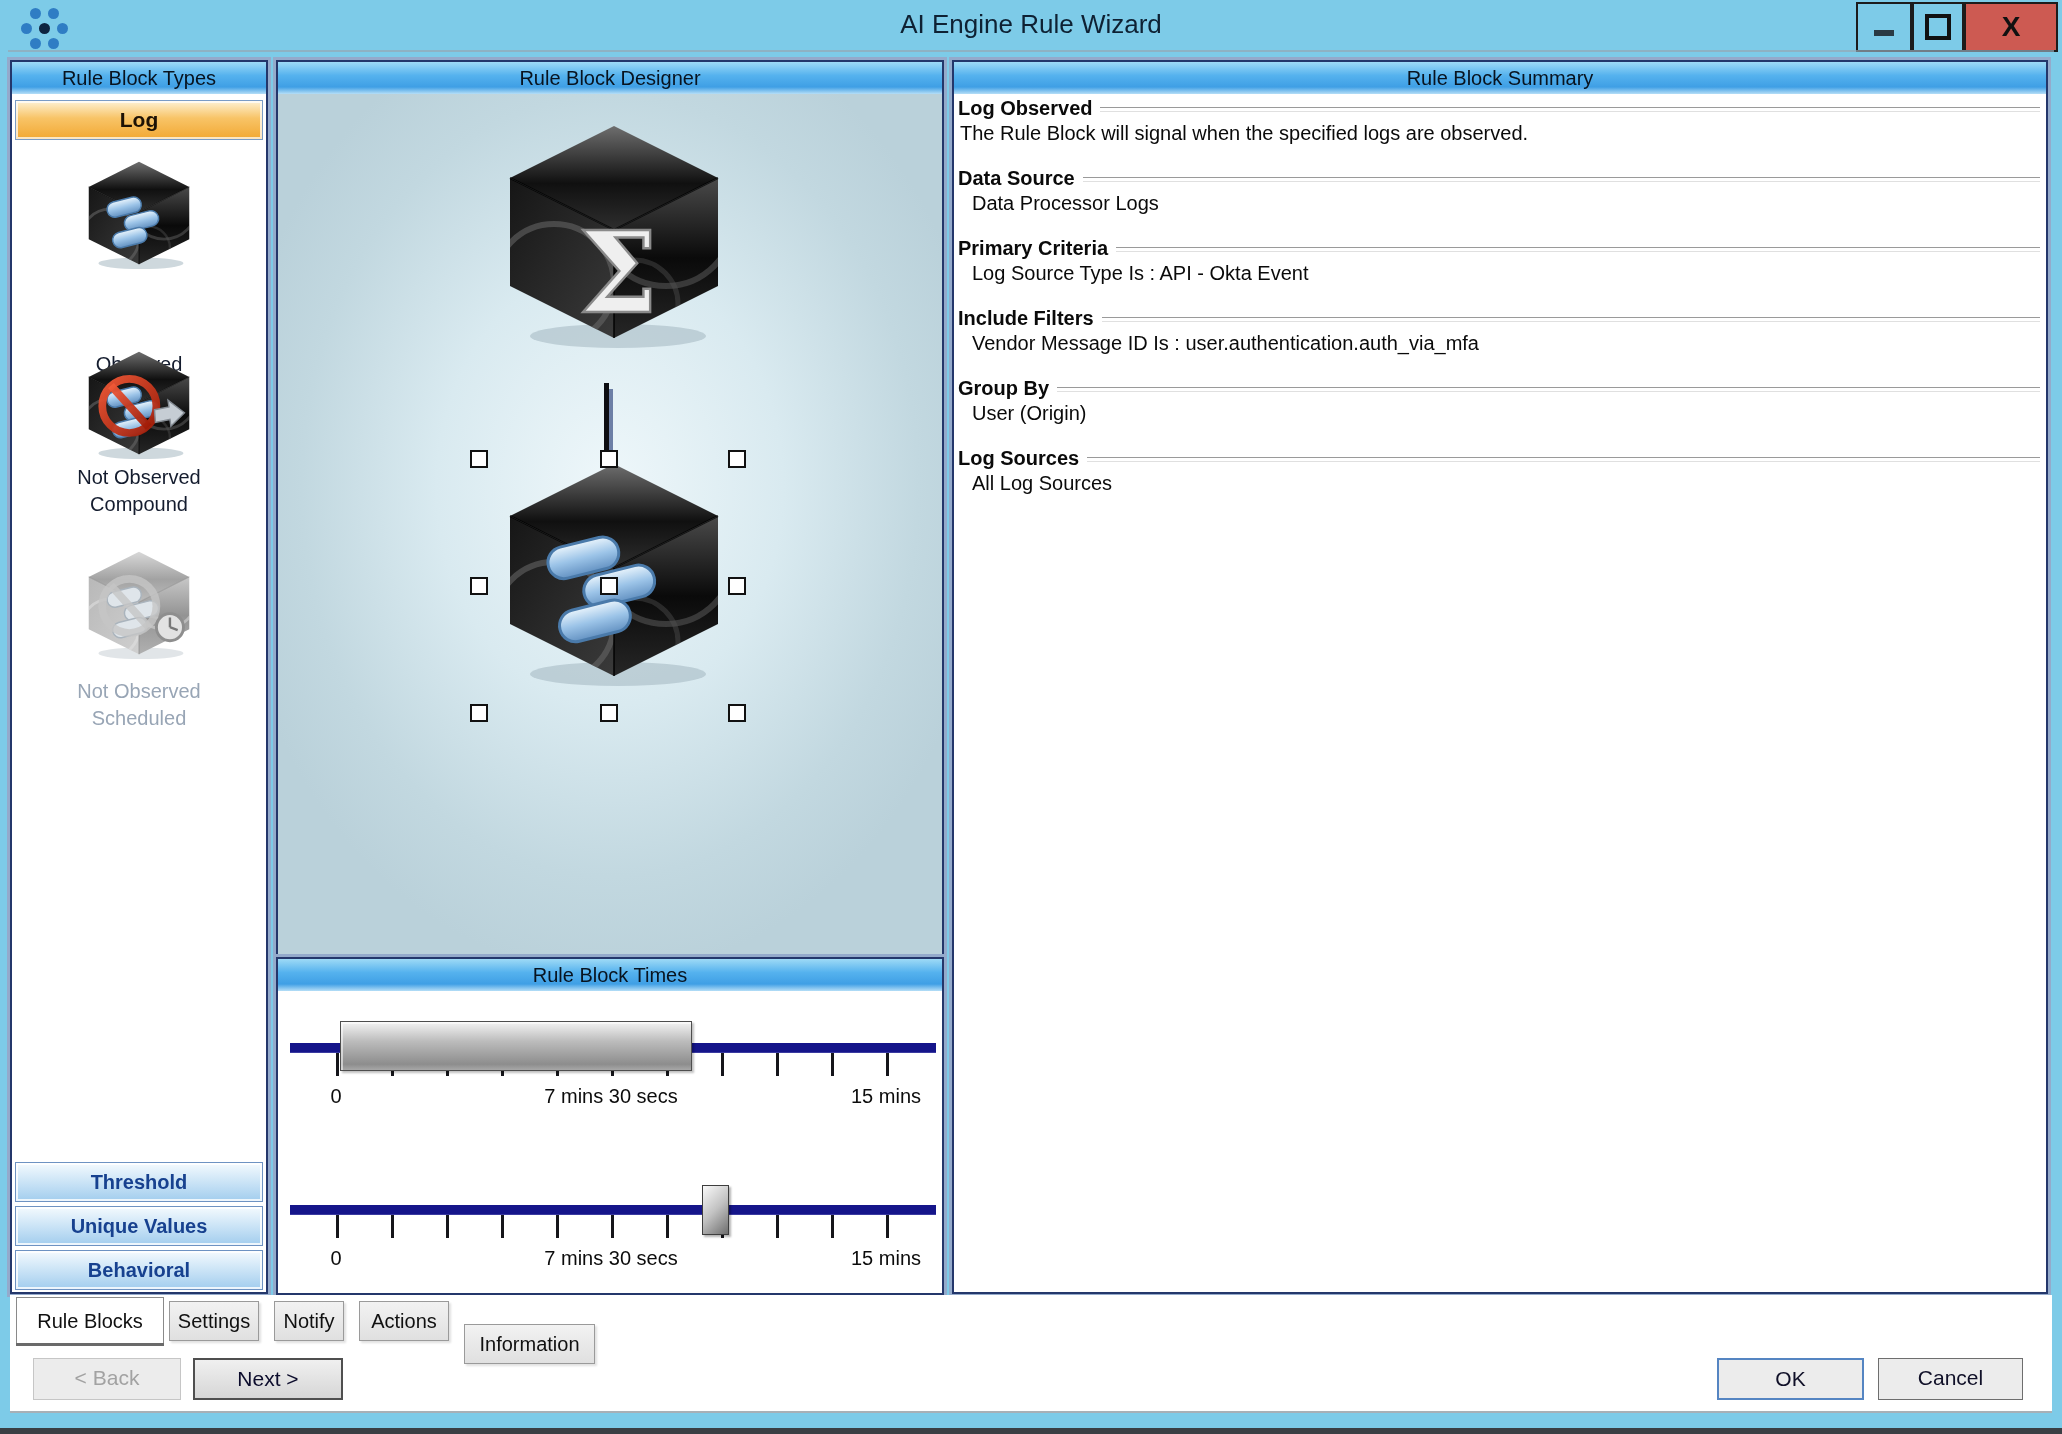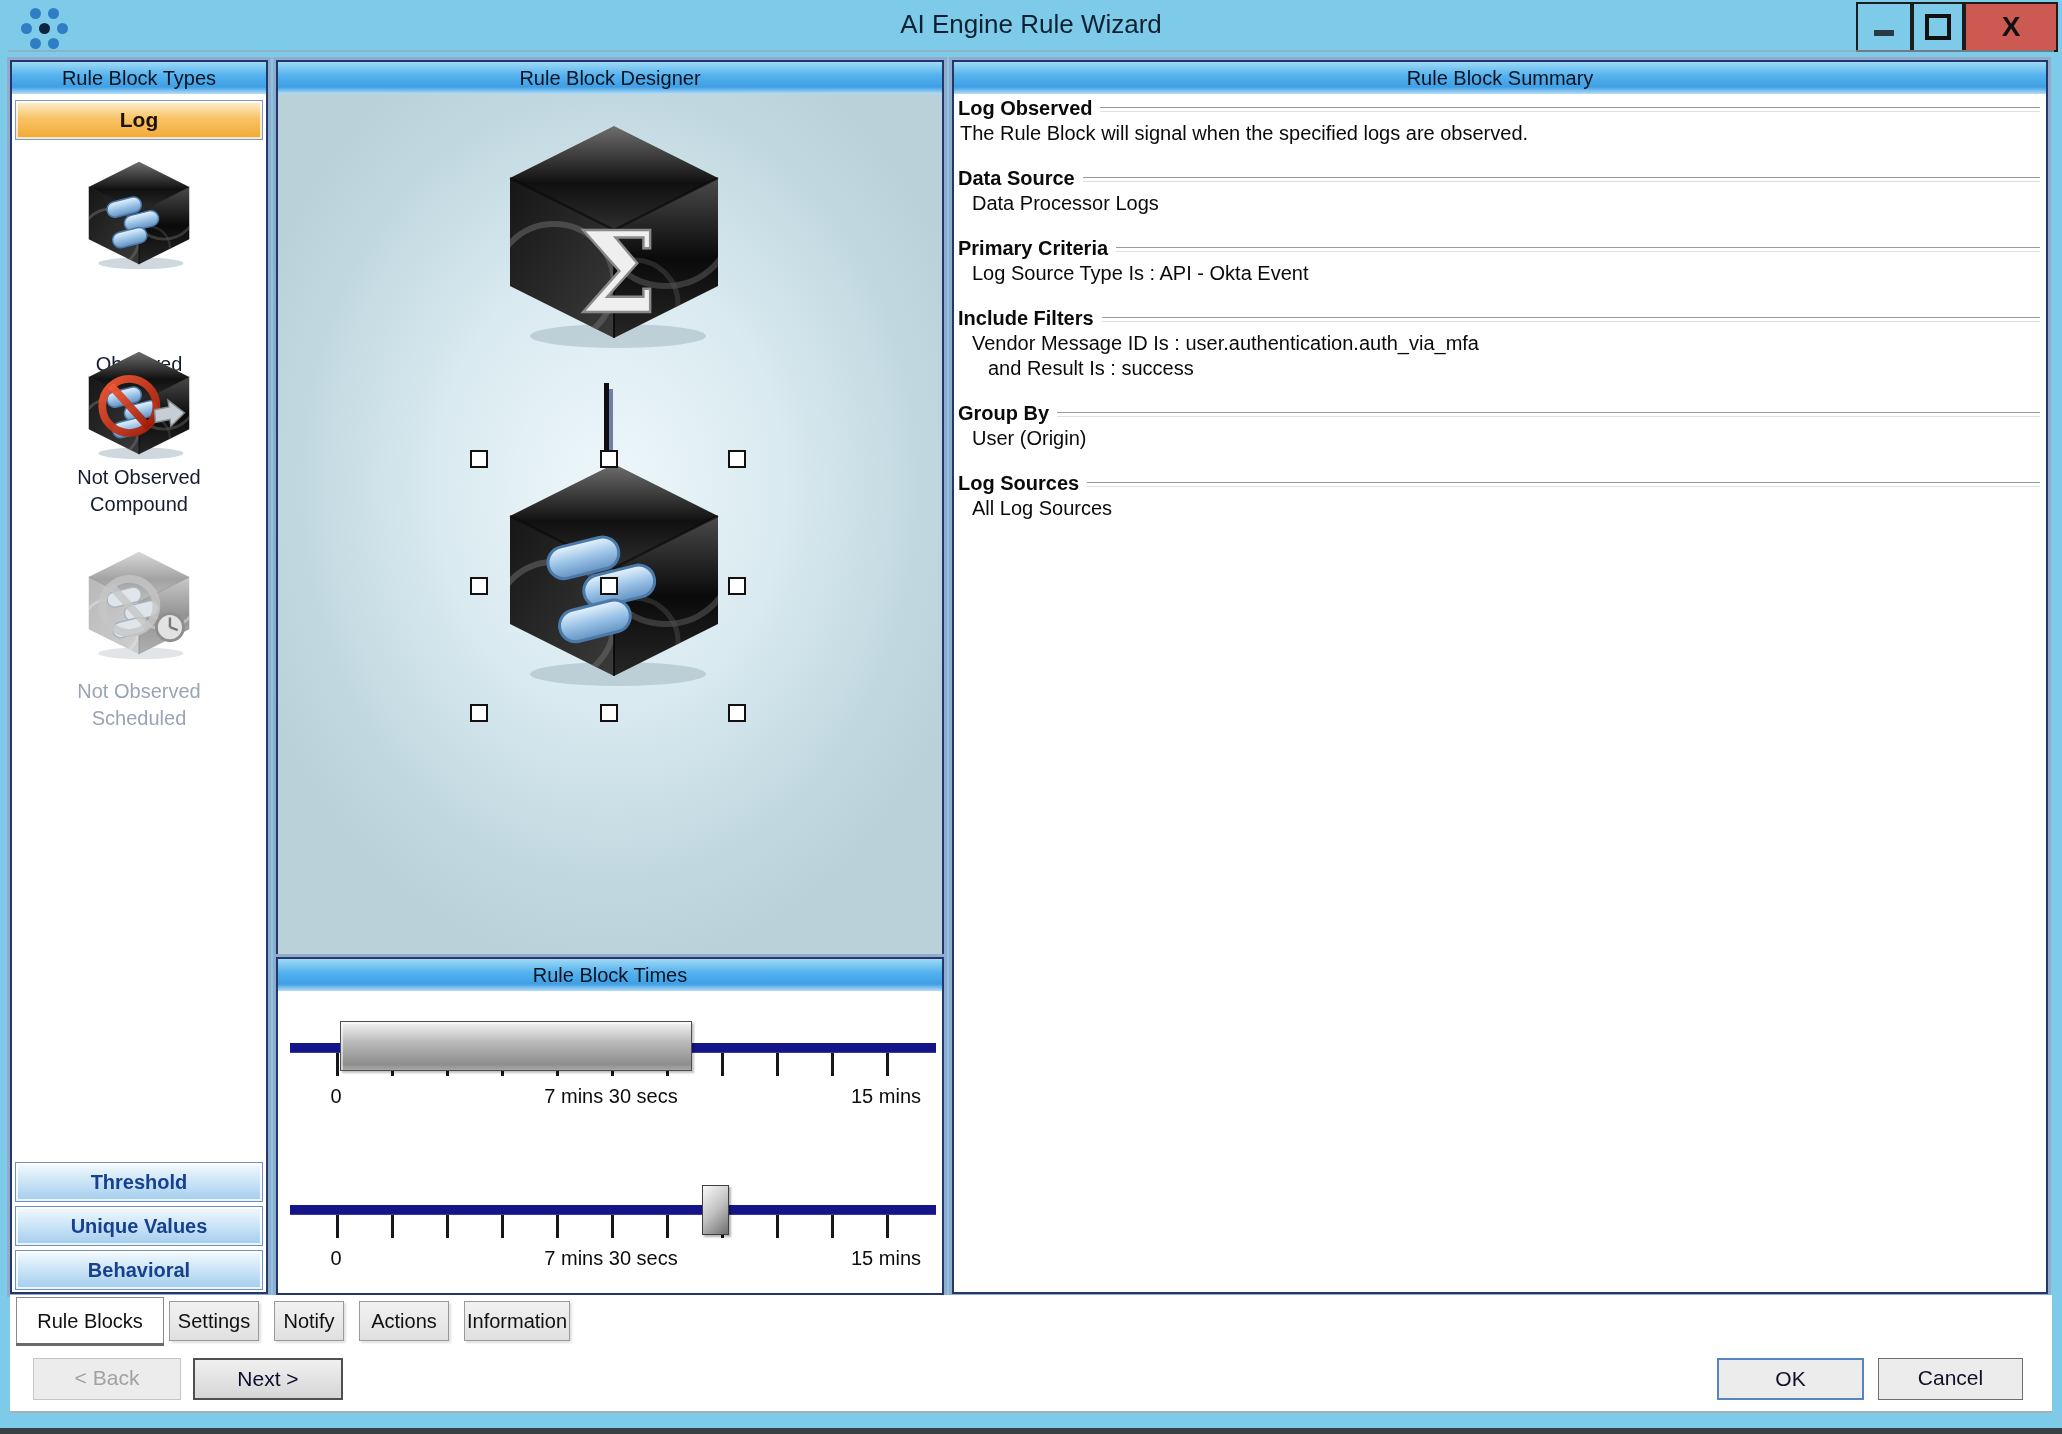--- a/index.html
+++ b/index.html
@@ -474,21 +474,20 @@
       <div class="sec-title">
           <span>Primary Criteria</span>
         </div>
       <div class="sec-line">Log Source Type Is : API - Okta Event</div>
     </div>
     <div class="sec">
       <div class="sec-title">
           <span>Include Filters</span>
         </div>
       <div class="sec-line">Vendor Message ID Is : user.authentication.auth_via_mfa</div>
-      <div class="sec-line indent2">and Result Is : success</div>
     </div>
     <div class="sec">
       <div class="sec-title">
           <span>Group By</span>
         </div>
       <div class="sec-line">User (Origin)</div>
     </div>
     <div class="sec">
       <div class="sec-title">
           <span>Log Sources</span>
@@ -497,21 +496,21 @@
     </div>
   </div>
 </div>
 
 <div class="abs bottom-area">
   <div class="tab active" style="left:6px;width:148px;">Rule Blocks</div>
   <div class="tab-underline" style="left:6px;top:48px;width:148px;"></div>
   <div class="tab inactive" style="left:159px;width:90px;">Settings</div>
   <div class="tab inactive" style="left:264px;width:70px;">Notify</div>
   <div class="tab inactive" style="left:349px;width:90px;">Actions</div>
-  <div class="tab inactive" style="left:454px;width:106px;">Information</div>
+  <div class="tab inactive" style="left:454px;width:131px;margin-top:23px;">Information</div>
 
   <div class="nav-btn btn-back">&lt; Back</div>
   <div class="nav-btn btn-next">Next &gt;</div>
   <div class="nav-btn btn-ok">OK</div>
   <div class="nav-btn btn-cancel">Cancel</div>
 </div>
 
 <div class="abs bottom-edge"></div>
 
 </body></html>

